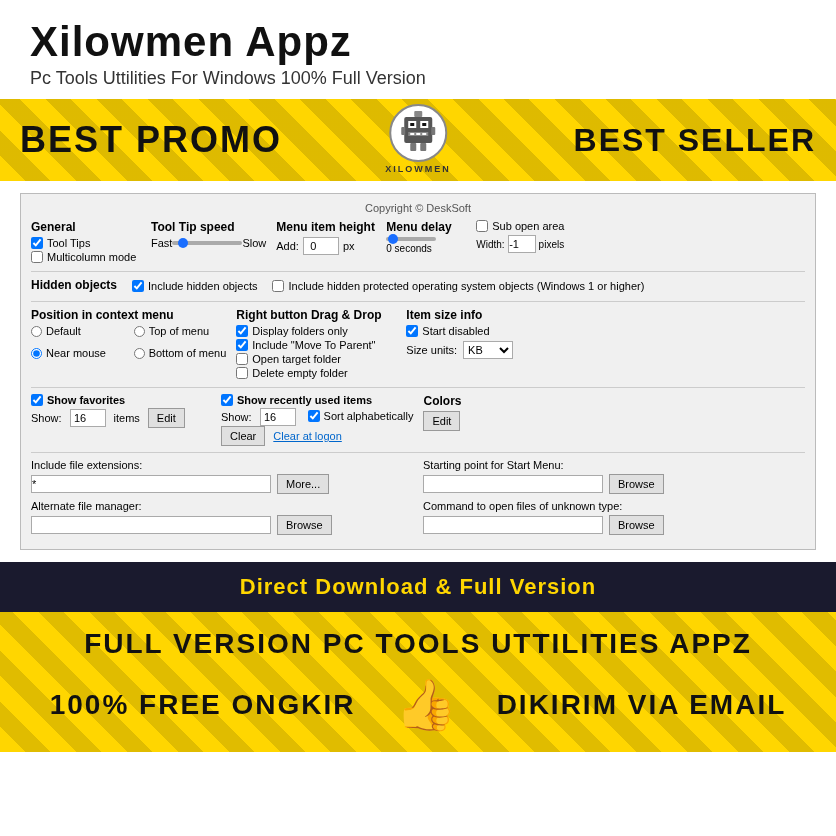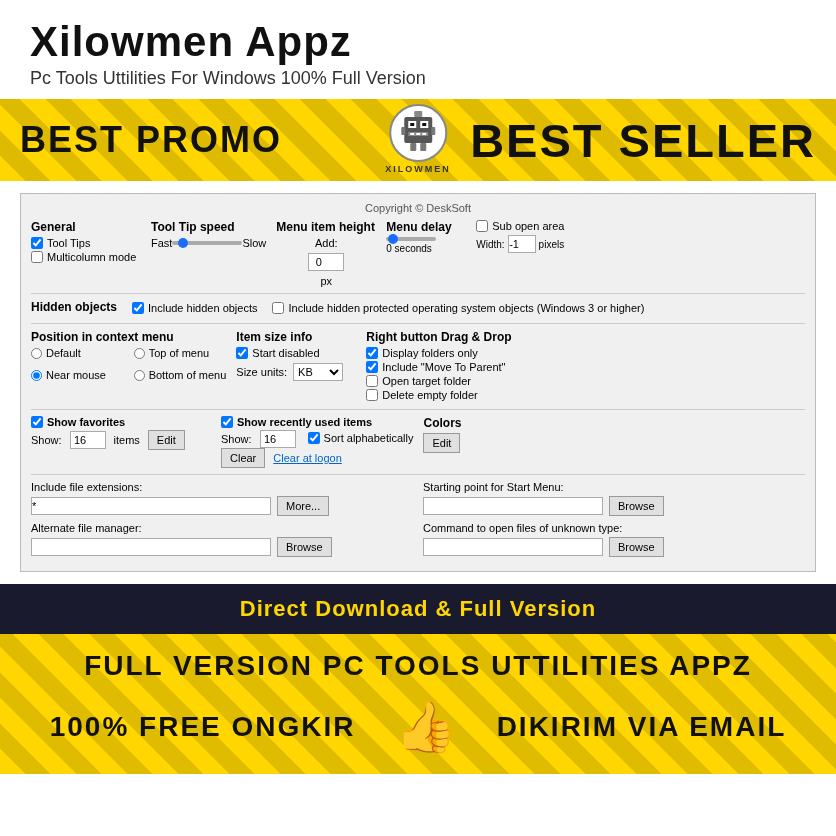--- a/index.html
+++ b/index.html
@@ -52,21 +52,21 @@
     .promo-text-left {
       font-size: 36px;
       font-weight: 900;
       color: #111;
       letter-spacing: 2px;
       position: relative;
       z-index: 2;
     }
 
     .promo-text-right {
-      font-size: 47px;
+      font-size: 32px;
       font-weight: 900;
       color: #111;
       letter-spacing: 2px;
       position: relative;
       z-index: 2;
     }
 
     .stripe-overlay {
       position: absolute;
       left: 0; top: 0;
@@ -385,21 +385,21 @@
           <span>Fast</span>
           <div class="slider-track">
             <div class="slider-thumb"></div>
           </div>
           <span>Slow</span>
         </div>
       </div>
 
       <div class="col-menuheight">
         <div class="settings-group-title">Menu item height</div>
-        <div style="display:flex;align-items:center;gap:4px;font-size:11px;flex-direction:column;">
+        <div style="display:flex;align-items:center;gap:4px;font-size:11px;">
           <span>Add:</span>
           <input type="number" class="num-input" value="0" style="">
           <span>px</span>
         </div>
       </div>
 
       <div class="col-menudelay">
         <div class="settings-group-title">Menu delay</div>
         <div style="display:flex;align-items:center;gap:4px;">
           <div class="slider-track" style="width:50px;">
@@ -425,21 +425,21 @@
     <hr class="settings-divider">
 
     <div class="hidden-objects-row">
       <div class="settings-group-title">Hidden objects</div>
       <div class="settings-check-row">
         <input type="checkbox" checked="" style="">
         <span>Include hidden objects</span>
       </div>
       <div class="settings-check-row">
         <input type="checkbox" style="">
-        <span>Include hidden protected operating system objects (Windows 3 or higher)</span>
+        <span>Include hidden protected operating system objects (Windows 1 or higher)</span>
       </div>
     </div>
 
     <hr class="settings-divider">
 
     <div class="row-flex">
 
       <div style="min-width:150px;">
         <div class="settings-group-title">Position in context menu</div>
         <div class="radio-grid">
@@ -455,55 +455,55 @@
             <input type="radio" name="position" checked="" style="">
             <span>Near mouse</span>
           </div>
           <div class="radio-row">
             <input type="radio" name="position" style="">
             <span>Bottom of menu</span>
           </div>
         </div>
       </div>
 
+      <div style="min-width:160px;">
+        <div class="settings-group-title">Right button Drag &amp; Drop</div>
+        <div class="settings-check-row">
+          <input type="checkbox" checked="" style="">
+          <span>Display folders only</span>
+        </div>
+        <div class="settings-check-row">
+          <input type="checkbox" checked="" style="">
+          <span>Include "Move To Parent"</span>
+        </div>
+        <div class="settings-check-row">
+          <input type="checkbox" style="">
+          <span>Open target folder</span>
+        </div>
+        <div class="settings-check-row">
+          <input type="checkbox" style="">
+          <span>Delete empty folder</span>
+        </div>
+      </div>
+
       <div style="min-width:120px;">
         <div class="settings-group-title">Item size info</div>
         <div class="settings-check-row">
           <input type="checkbox" checked="" style="">
           <span>Start disabled</span>
         </div>
         <div class="size-units-row">
           <span>Size units:</span>
           <select class="select-box">
             <option>KB</option>
             <option>MB</option>
             <option>Bytes</option>
           </select>
         </div>
       </div>
-
-      <div style="min-width:160px;">
-        <div class="settings-group-title">Right button Drag &amp; Drop</div>
-        <div class="settings-check-row">
-          <input type="checkbox" checked="" style="">
-          <span>Display folders only</span>
-        </div>
-        <div class="settings-check-row">
-          <input type="checkbox" checked="" style="">
-          <span>Include "Move To Parent"</span>
-        </div>
-        <div class="settings-check-row">
-          <input type="checkbox" style="">
-          <span>Open target folder</span>
-        </div>
-        <div class="settings-check-row">
-          <input type="checkbox" style="">
-          <span>Delete empty folder</span>
-        </div>
-      </div>
     </div>
 
     <hr class="settings-divider">
 
     <div class="row-flex">
 
       <div style="min-width:180px;">
         <div class="settings-check-row">
           <input type="checkbox" checked="" style="">
           <span style="font-weight:bold;">Show favorites</span>

